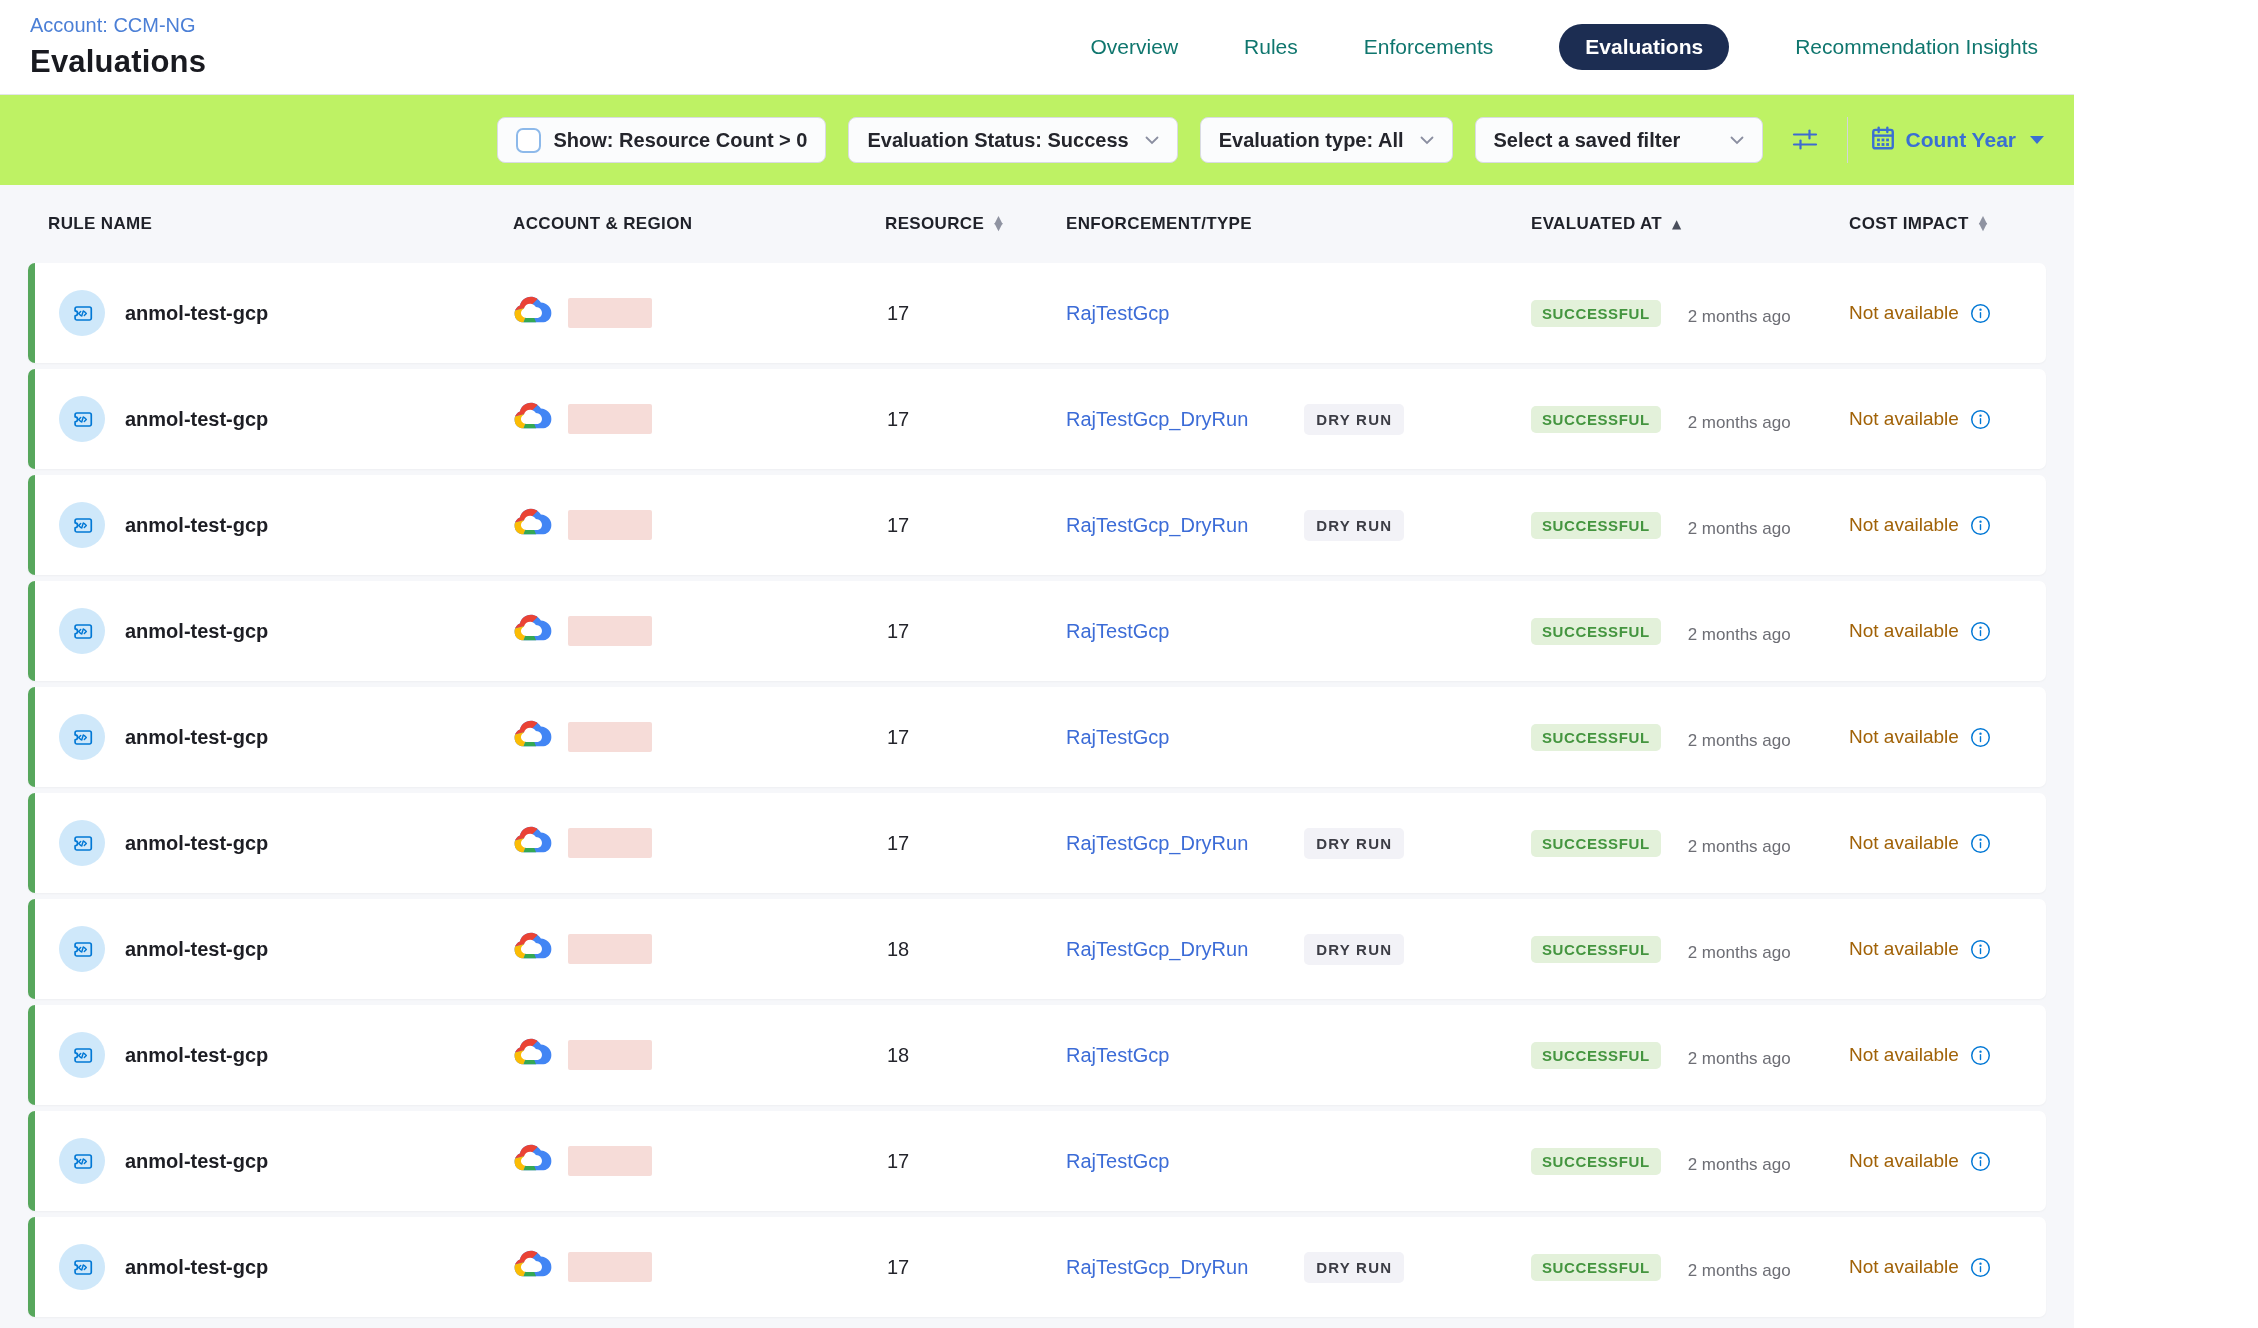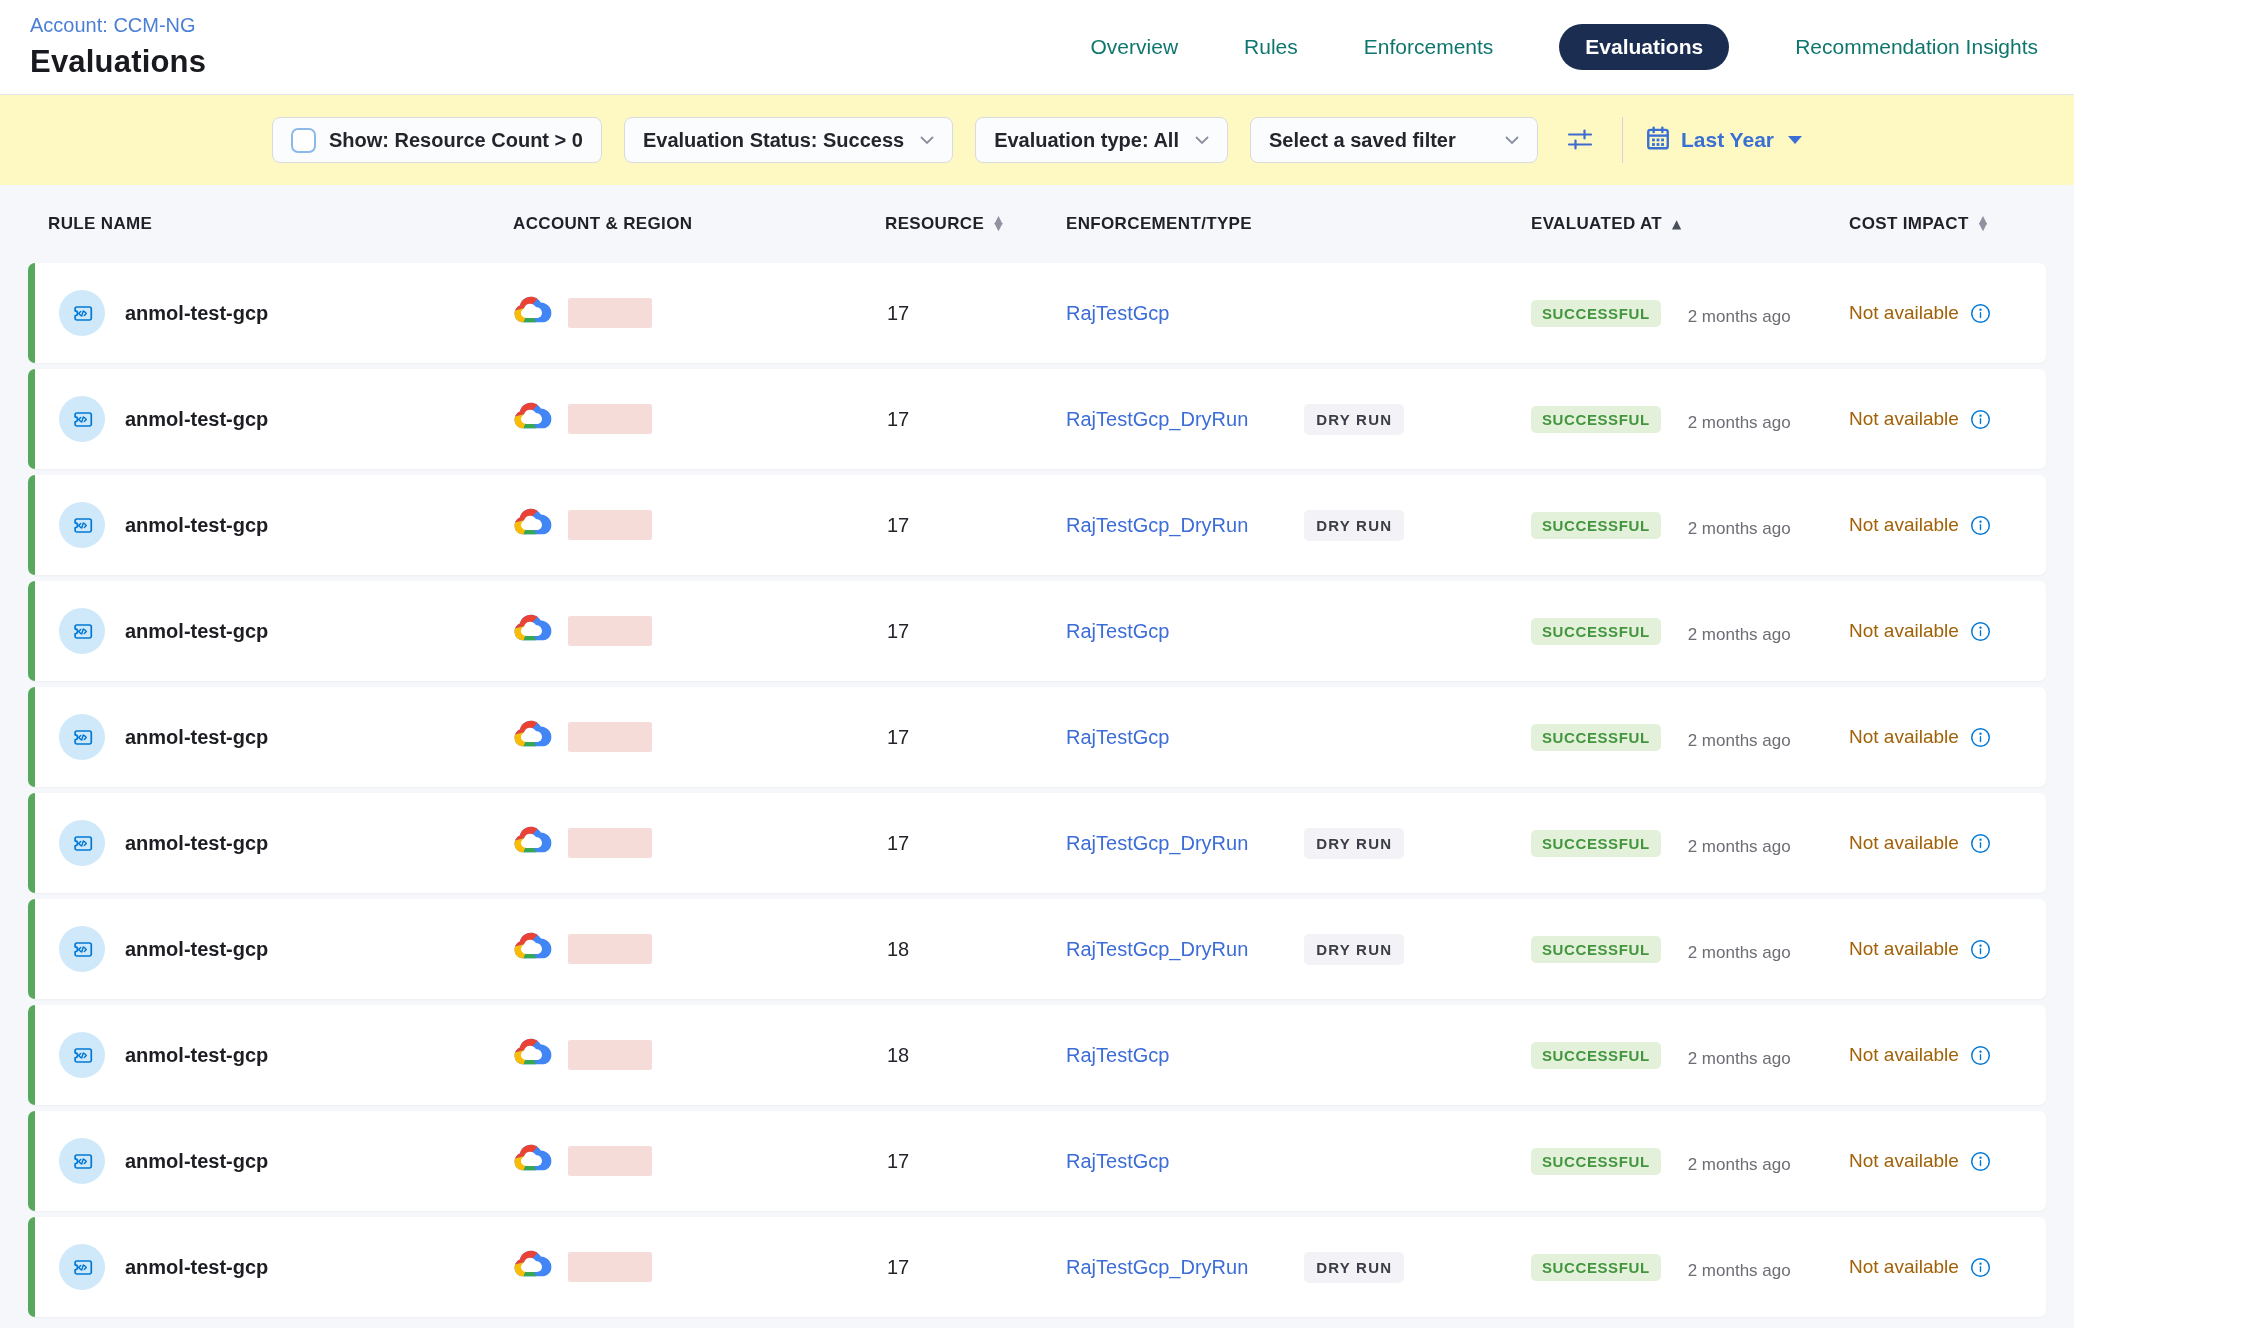--- a/index.html
+++ b/index.html
@@ -18,22 +18,22 @@
   .page-title { font-size:31px; font-weight:700; color:#191a20; letter-spacing:0.2px; }
   .nav { display:flex; align-items:center; gap:66px; padding-right:6px; }
   .nav-item { font-size:21px; font-weight:400; color:#0f766e; text-decoration:none; cursor:pointer; white-space:nowrap; }
   .nav-item.active {
     background:#1c2d52; color:#ffffff; border-radius:24px;
     padding:11px 26px; font-weight:600;
   }
 
   
   .filter-bar {
-    height:90px; background:#fef9c3;
-    display:flex; align-items:center; justify-content:center;
+    height:90px; background:#bef264;
+    display:flex; align-items:center; justify-content:flex-end;
     padding:0 30px; gap:22px;
   }
   .pill {
     height:46px; display:flex; align-items:center;
     border:1px solid #d9dbe3; border-radius:8px; background:#fbfcfd;
     padding:0 18px; font-size:20px; font-weight:600; color:#24252c;
     cursor:pointer; white-space:nowrap;
   }
   .checkbox-box {
     width:25px; height:25px; border:2px solid #8db9ea; border-radius:7px;
@@ -170,21 +170,21 @@
           <g fill="#3a6fd3">
             <rect x="6.5" y="12.5" width="2.6" height="2.6"></rect>
               <rect x="10.7" y="12.5" width="2.6" height="2.6"></rect>
               <rect x="14.9" y="12.5" width="2.6" height="2.6"></rect>
             <rect x="6.5" y="16.7" width="2.6" height="2.6"></rect>
               <rect x="10.7" y="16.7" width="2.6" height="2.6"></rect>
               <rect x="14.9" y="16.7" width="2.6" height="2.6"></rect>
           </g>
         </svg>
       </span>
-      <span>Last Year</span>
+      <span>Count Year</span>
       <span class="caret-down"></span>
     </button>
   </div>
 
   <main class="content">
     <div class="thead">
       <div class="th">
         <span>RULE NAME</span>
       </div>
       <div class="th">

